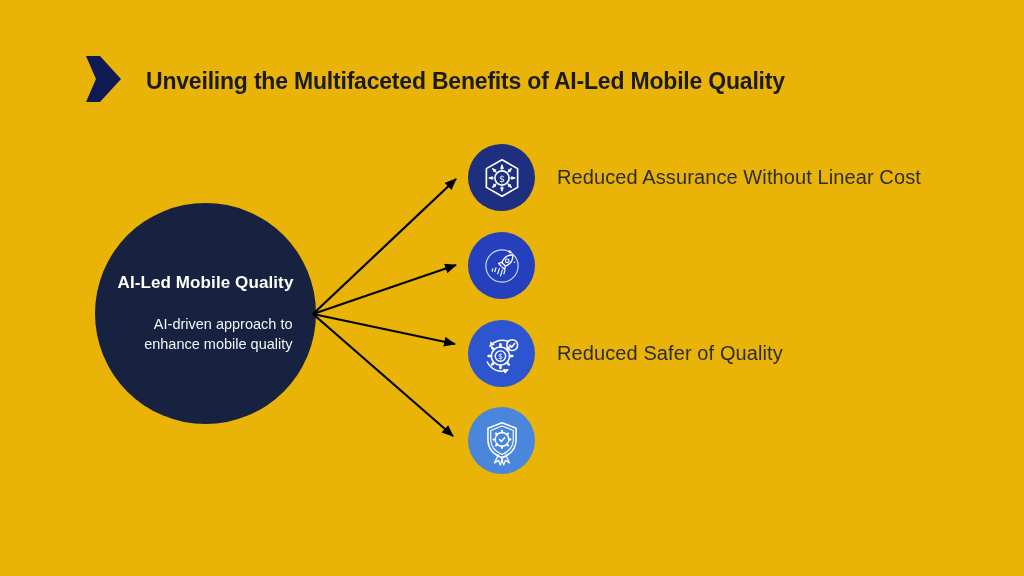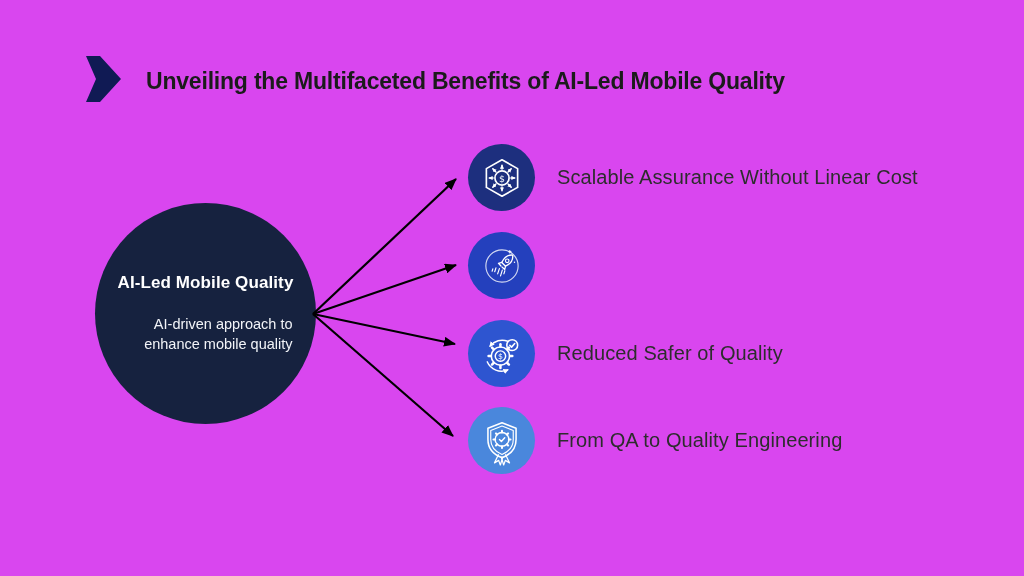--- a/index.html
+++ b/index.html
@@ -56,21 +56,21 @@
   .benefit-icon-circle svg { width: 50px; height: 50px; display: block; }
   .icon-stroke { fill: none; stroke: #ffffff; stroke-linecap: round; stroke-linejoin: round; }
   .benefit-label {
     margin-left: 22px; font-size: 20px; color: #2d2d2d;
     font-weight: 400; white-space: nowrap; letter-spacing: 0.1px;
   }
 </style>
 </head>
 <body>
 
-<div class="slide" style="background-color: #d946ef;">
+<div class="slide" style="background-color: #eab308;">
 
   <div class="header">
     <span class="chevron-wrap" style="color: rgb(16, 26, 84);">
       <svg viewBox="0 0 40 46">
         <polygon points="2,0 16,0 37,23 16,46 2,46 12,23" fill="currentColor"></polygon>
       </svg>
     </span>
     <div class="page-title">Unveiling the Multifaceted Benefits of AI-Led Mobile Quality</div>
   </div>
 
@@ -105,21 +105,21 @@
         <line class="icon-stroke" stroke-width="1.3" x1="24" y1="15.5" x2="24" y2="11.8" marker-end="url(#m1)"></line>
         <line class="icon-stroke" stroke-width="1.3" x1="24" y1="32.5" x2="24" y2="36.2" marker-end="url(#m1)"></line>
         <line class="icon-stroke" stroke-width="1.3" x1="15.5" y1="24" x2="11.8" y2="24" marker-end="url(#m1)"></line>
         <line class="icon-stroke" stroke-width="1.3" x1="32.5" y1="24" x2="36.2" y2="24" marker-end="url(#m1)"></line>
         <line class="icon-stroke" stroke-width="1.3" x1="18.2" y1="18.2" x2="15.2" y2="15.2" marker-end="url(#m1)"></line>
         <line class="icon-stroke" stroke-width="1.3" x1="29.8" y1="18.2" x2="32.8" y2="15.2" marker-end="url(#m1)"></line>
         <line class="icon-stroke" stroke-width="1.3" x1="18.2" y1="29.8" x2="15.2" y2="32.8" marker-end="url(#m1)"></line>
         <line class="icon-stroke" stroke-width="1.3" x1="29.8" y1="29.8" x2="32.8" y2="32.8" marker-end="url(#m1)"></line>
       </svg>
     </div>
-    <span class="benefit-label">Scalable Assurance Without Linear Cost</span>
+    <span class="benefit-label">Reduced Assurance Without Linear Cost</span>
   </div>
 
   <div class="benefit-row row-2">
     <div class="benefit-icon-circle" style="background-color: rgb(36, 64, 189);">
       <svg viewBox="0 0 48 48">
         <circle class="icon-stroke" stroke-width="1.1" cx="24" cy="24" r="15.5" opacity="0.8"></circle>
         <path class="icon-stroke" stroke-width="1.3" d="M34 13.5 C30 13.2 26 16 23.8 20.6 L27.4 24.2 C32 22 34.6 18 34.3 14 Z"></path>
         <circle class="icon-stroke" stroke-width="1.1" cx="29" cy="19" r="1.7"></circle>
         <path class="icon-stroke" stroke-width="1.2" d="M23.8 20.6 L20.6 21.4 L23 24"></path>
         <path class="icon-stroke" stroke-width="1.2" d="M27.4 24.2 L26.6 27.4 L24 25"></path>
@@ -179,16 +179,15 @@
           <line x1="19.3" y1="17.8" x2="18.2" y2="16.7"></line>
           <line x1="28.7" y1="17.8" x2="29.8" y2="16.7"></line>
           <line x1="19.3" y1="27.2" x2="18.2" y2="28.3"></line>
           <line x1="28.7" y1="27.2" x2="29.8" y2="28.3"></line>
         </g>
         <polyline class="icon-stroke" stroke-width="1.4" points="21.6,22.6 23.4,24.4 26.6,20.9"></polyline>
         <path class="icon-stroke" stroke-width="1.2" d="M20.5 37.2 L16.8 45 L20.8 42.6 L22.4 47 L24.8 39.3"></path>
         <path class="icon-stroke" stroke-width="1.2" d="M27.5 37.2 L31.2 45 L27.2 42.6 L25.6 47 L23.2 39.3"></path>
       </svg>
     </div>
-    <span class="benefit-label">From QA to Quality Engineering</span>
   </div>
 
 </div>
 
 </body></html>

